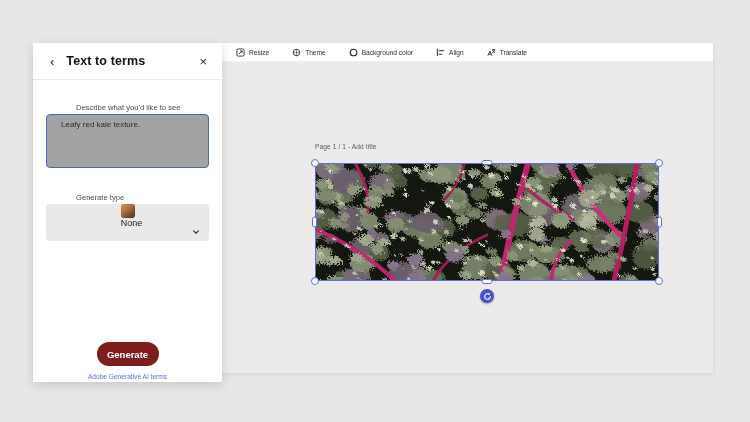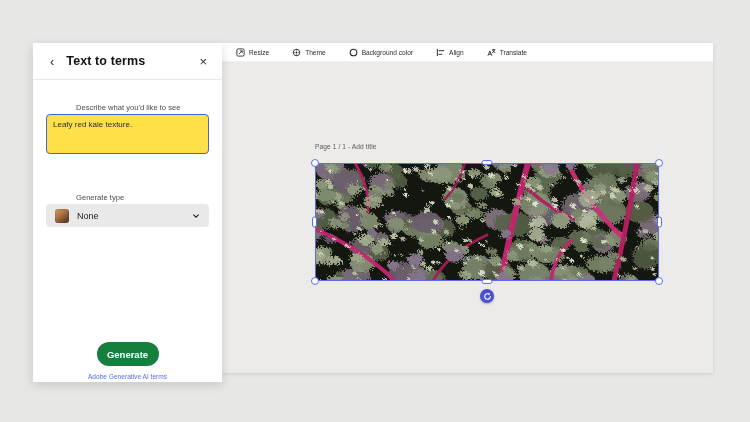--- a/index.html
+++ b/index.html
@@ -56,44 +56,44 @@
   }
   .back-btn { font-size:13px; color:#2c2c2c; cursor:pointer; line-height:1; padding:0 2px; }
   .panel-title { font-size:12.5px; font-weight:bold; color:#121212; margin-left:10px; letter-spacing:.1px; }
   .close-btn { margin-left:auto; font-size:13px; color:#2c2c2c; cursor:pointer; line-height:1; }
 
   .p-label { position:absolute; left:13px; font-size:7.6px; color:#4b4b4b;padding-left:30px; }
   .lbl-prompt { top:60px; }
   .lbl-ctype  { top:150px; }
 
   .prompt-box {
-    position:absolute; left:13px; top:71px; width:163px; height:40px;
-    border:1.5px solid #4d62ce; border-radius:4px; background:#fde047;
+    position:absolute; left:13px; top:71px; width:163px; height:54px;
+    border:1.5px solid #4d62ce; border-radius:4px; background:#a3a3a3;
     font-family:"Liberation Sans", sans-serif; font-size:8px; color:#2b2b2b;
-    padding:5px 6px; resize:none; outline:none; line-height:1.35;
+    padding:5px 14px; resize:none; outline:none; line-height:1.35;
   }
 
   .dropdown {
-    position:absolute; left:13px; top:161px; width:163px; height:23px;
+    position:absolute; left:13px; top:161px; width:163px; height:37px;
     background:#e9e9e9; border-radius:4px; display:flex; align-items:center;
-    padding:0 9px; cursor:pointer;
+    padding:0 9px; cursor:pointer;flex-direction:column;
   }
   .dd-thumb {
     width:14px; height:14px; border-radius:3px; flex:0 0 auto;
     background:linear-gradient(140deg,#d19a5d 0%,#b5784a 35%,#7a4e2e 70%,#4e3420 100%);
     box-shadow:inset 0 0 0 .5px rgba(0,0,0,.18);
   }
   .dd-value { font-size:9px; color:#1c1c1c; margin-left:8px; }
   .dd-chevron { margin-left:auto; display:flex; }
   .dd-chevron svg { width:8px; height:8px; }
 
   .generate-btn {
     position:absolute; left:50%; transform:translateX(-50%); top:299px;
     width:62px; height:24px; border:none; border-radius:13px;
-    background:#15803d; color:#fff; font-family:"Liberation Sans", sans-serif;
+    background:#7f1d1d; color:#fff; font-family:"Liberation Sans", sans-serif;
     font-size:9.5px; font-weight:bold; cursor:pointer;
     display:flex; align-items:center; justify-content:center;
   }
   .terms-link {
     position:absolute; left:0; right:0; top:330px; text-align:center;
     font-size:6.6px; color:#5c6bea; cursor:pointer; text-decoration:none; display:block;
   }
 </style>
 </head>
 <body>

